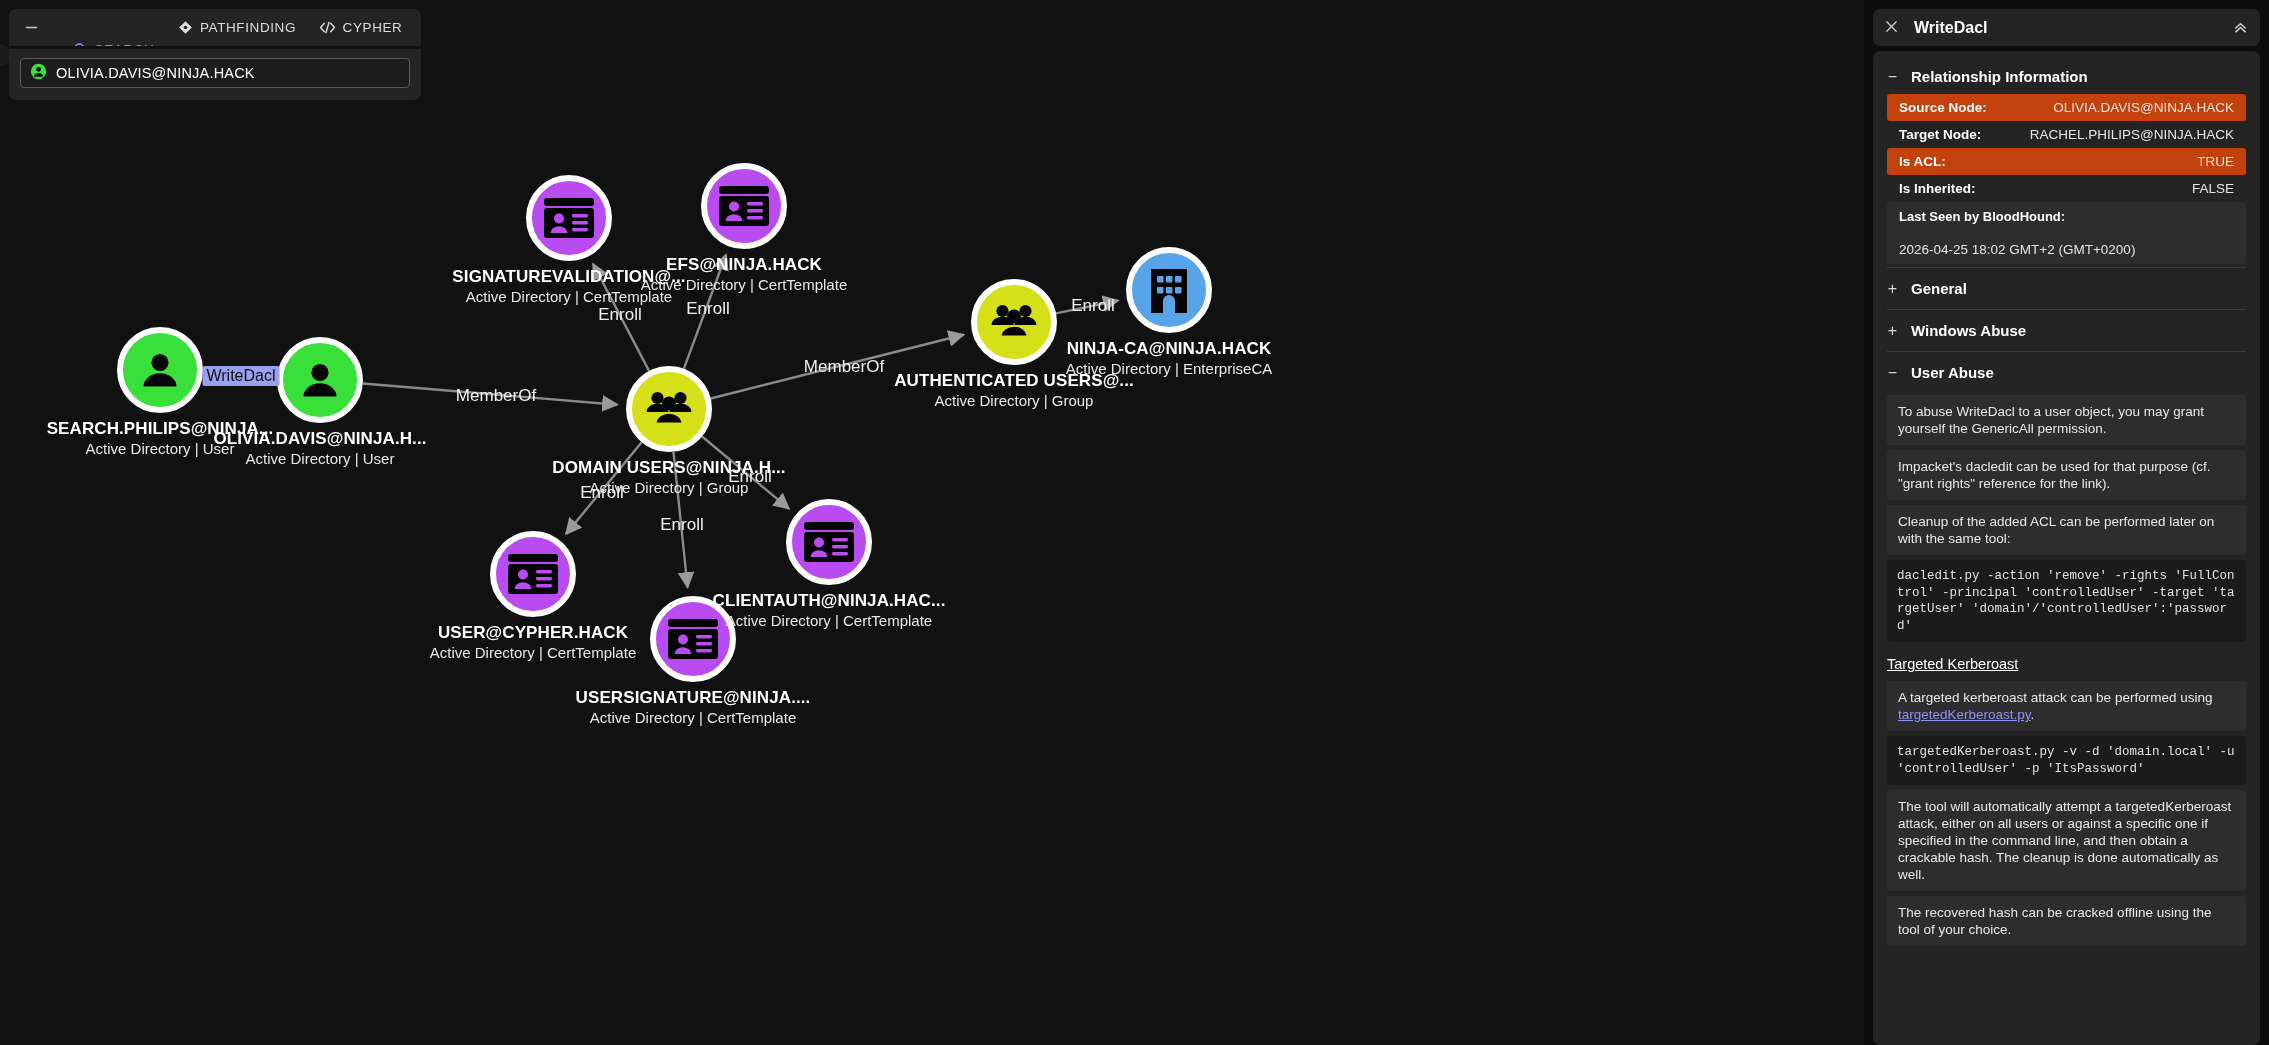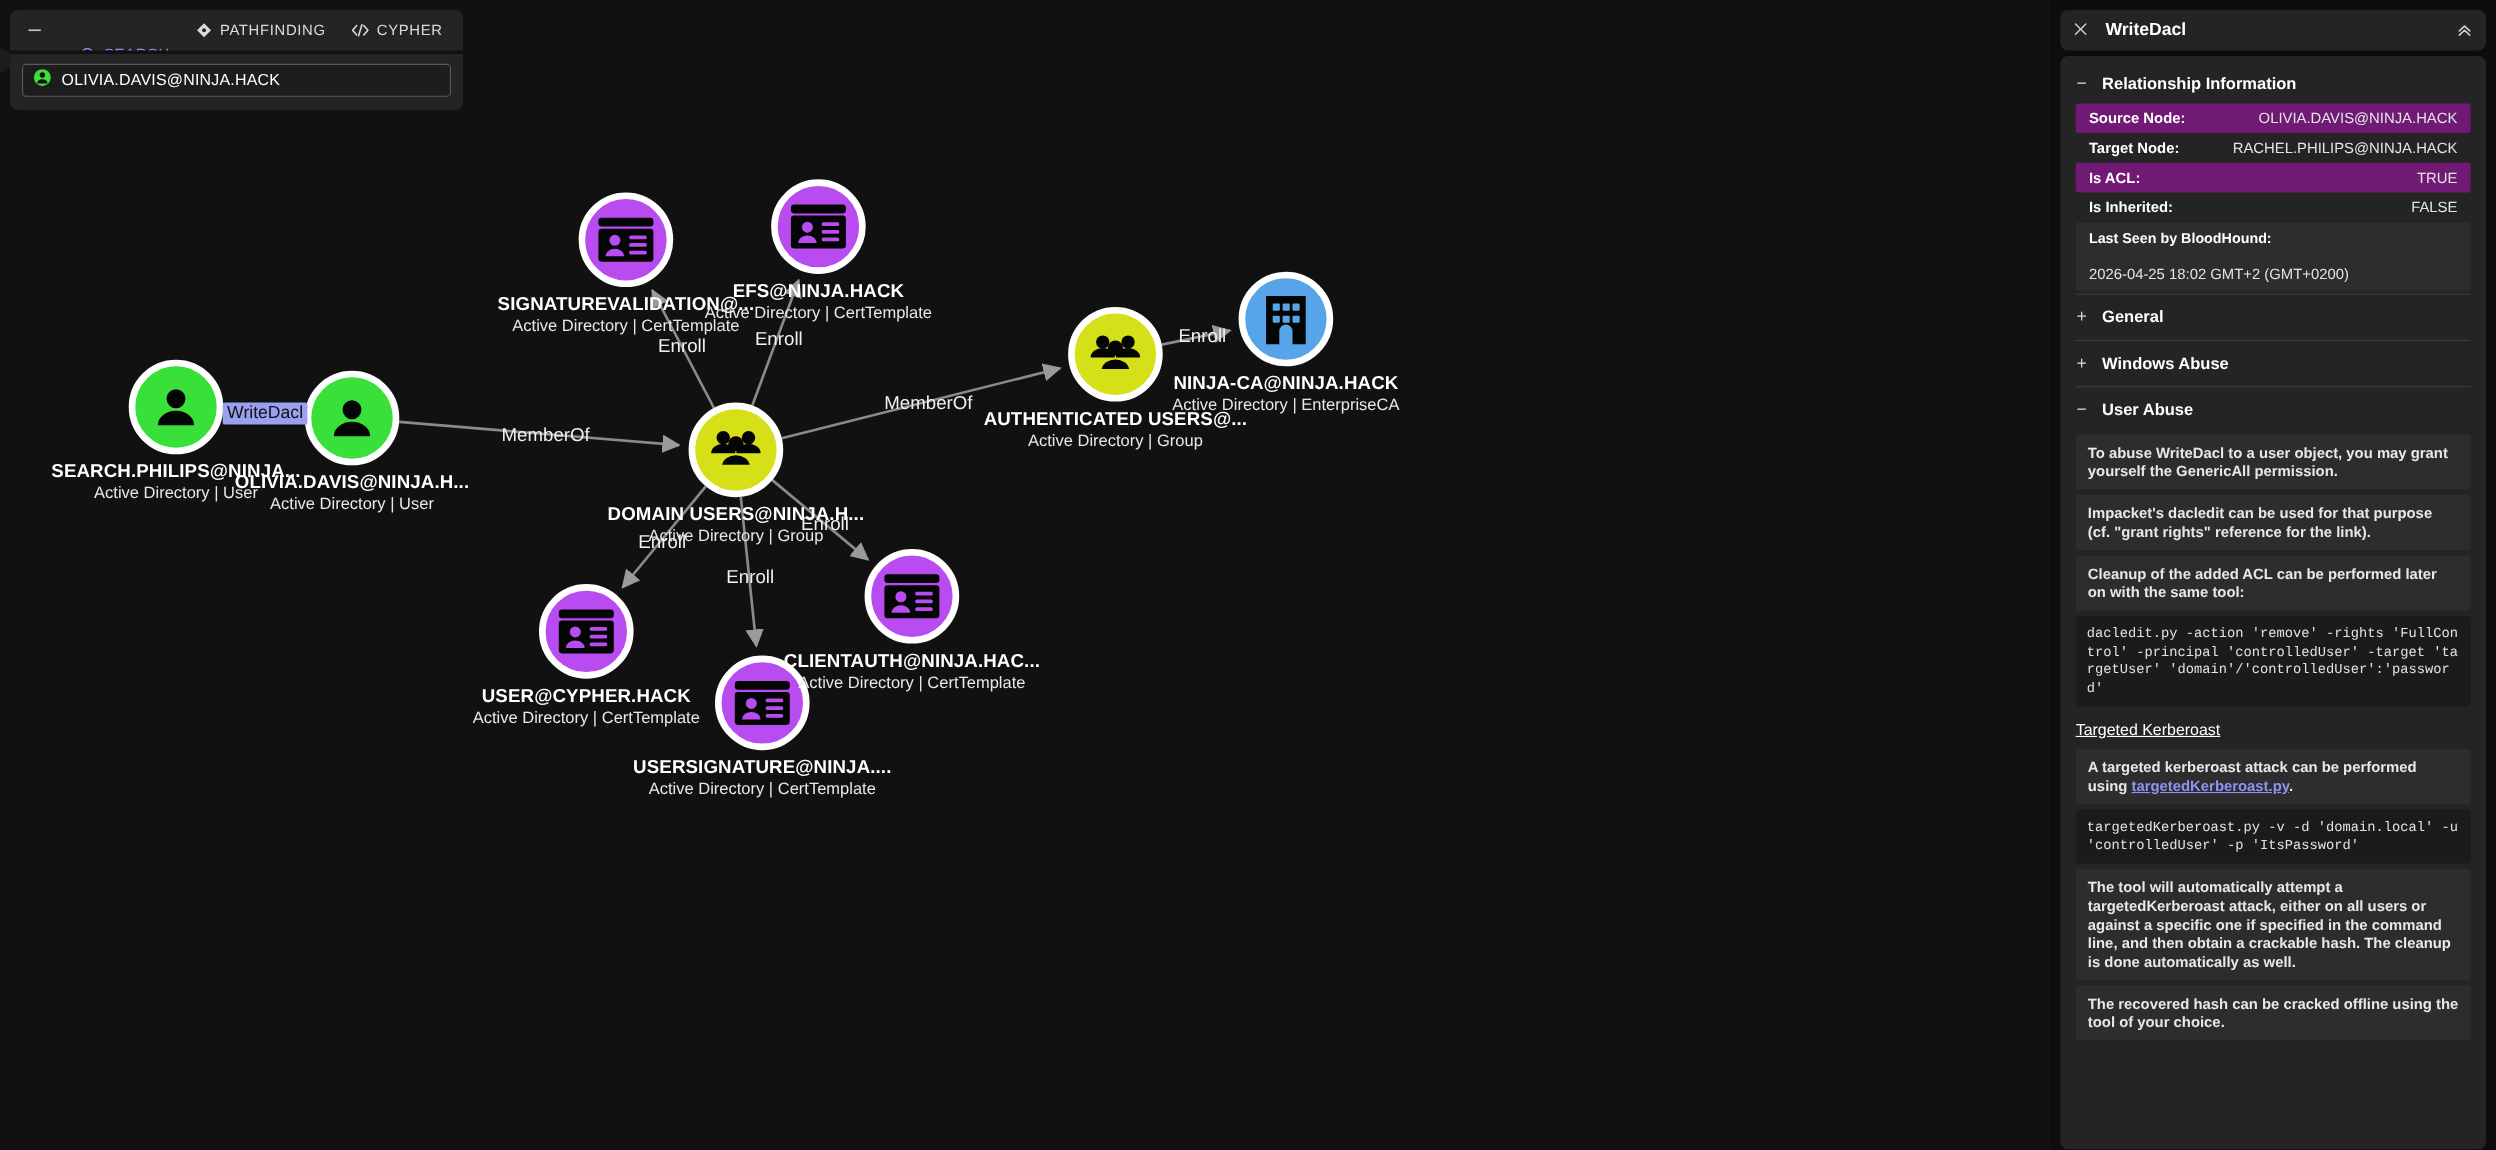--- a/index.html
+++ b/index.html
@@ -106,33 +106,33 @@
     padding: 9px 14px; cursor: pointer;
   }
   .section-sign { color: #d8d8d8; font-size: 16px; width: 11px; text-align: center; line-height: 1; }
   .section-title { font-size: 15px; font-weight: bold; color: #ffffff; }
   .section-rule { height: 1px; background: #3d3d3d; margin: 3px 14px; }
 
   .kv {
     display: flex; justify-content: space-between; align-items: center;
     padding: 6px 12px; font-size: 13.5px; margin: 0 14px;
   }
-  .kv.striped { background: #701a75; border-radius: 3px; }
+  .kv.striped { background: #c2410c; border-radius: 3px; }
   .kv-key { color: #ffffff; font-weight: bold; }
   .kv-val { color: #e4e4e4; }
   .kv-block {
     padding: 7px 12px; margin: 0 14px; background: #2d2d2d; border-radius: 3px;
   }
   .kv-block .kv-key { display: block; font-size: 13px; margin-bottom: 18px; }
   .kv-block .kv-val { display: block; font-size: 13.5px; }
 
   .para {
     background: #2d2d2d; border-radius: 3px;
     margin: 5px 14px; padding: 8px 11px;
-    font-size: 13.5px; color: #e8e8e8; line-height: 17px; font-weight: bold;
+    font-size: 13.5px; color: #e8e8e8; line-height: 17px;
   }
   .code {
     background: #1b1b1b; border-radius: 3px;
     margin: 5px 14px; padding: 8px 10px;
     font-family: "Liberation Mono", monospace;
     font-size: 12.5px; color: #e2e2e2; line-height: 16.5px;
     word-break: break-all; white-space: pre-wrap;
   }
   .sub-link {
     margin: 9px 14px 4px 14px; font-size: 14.5px; color: #ffffff;

